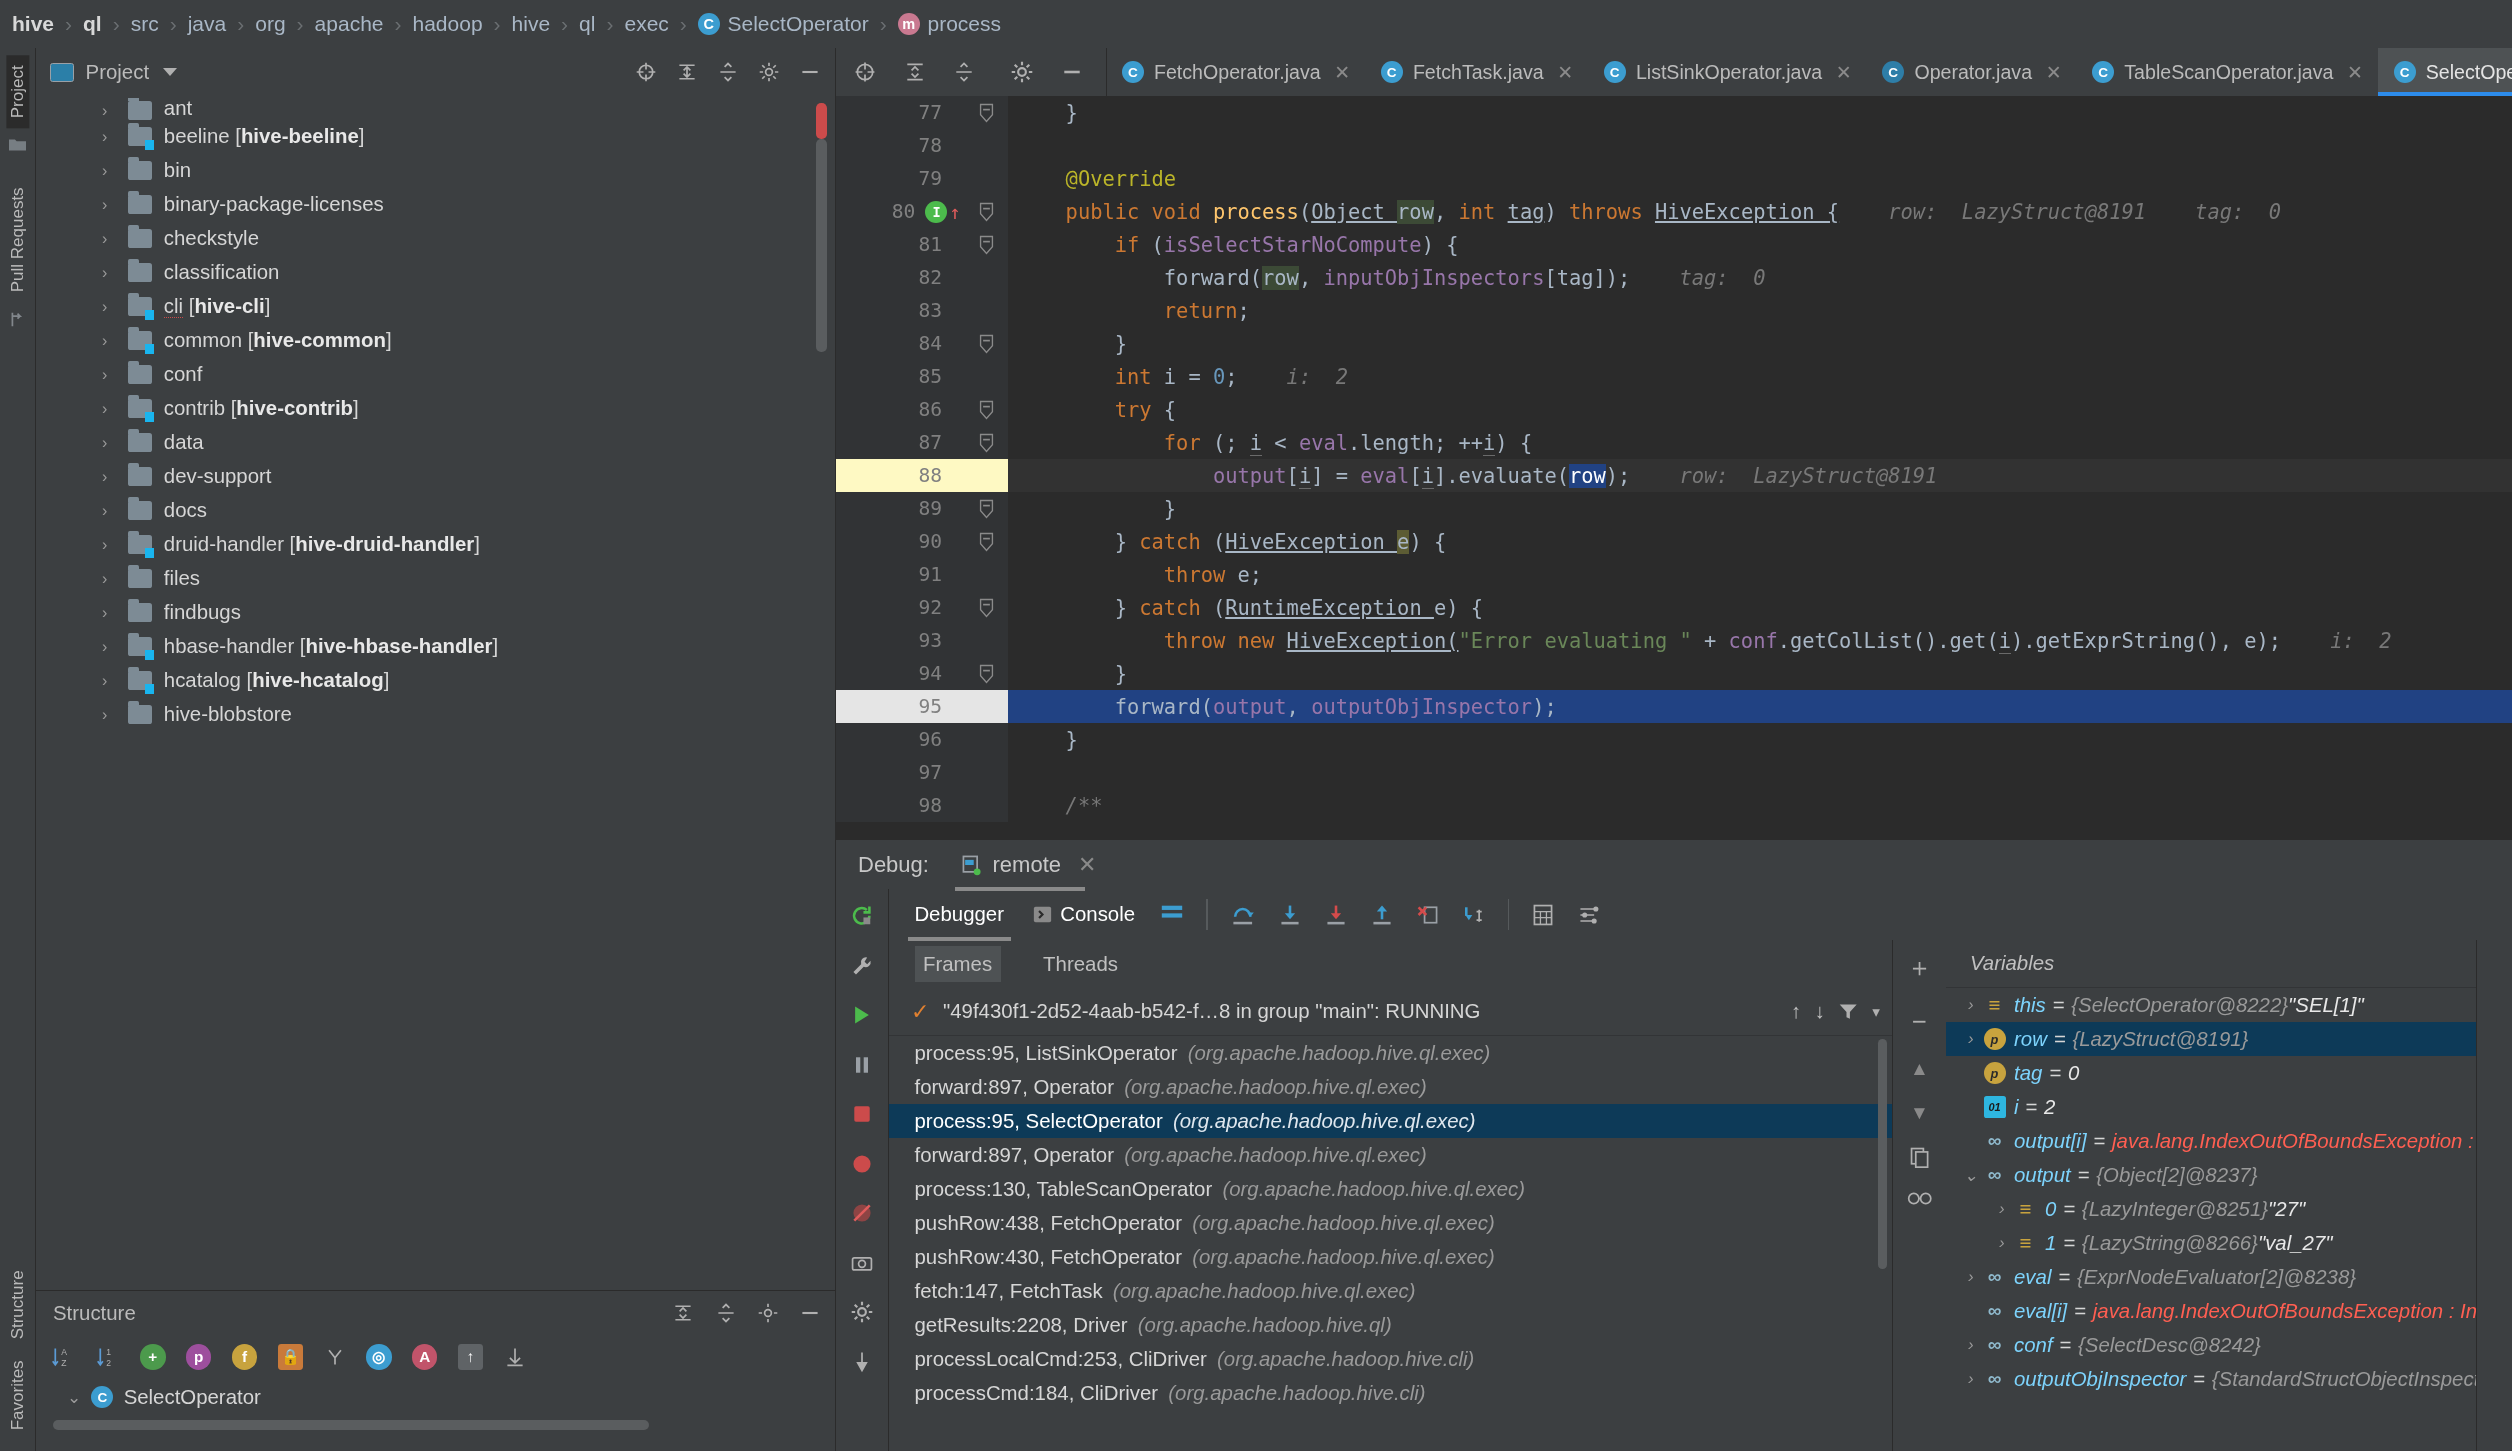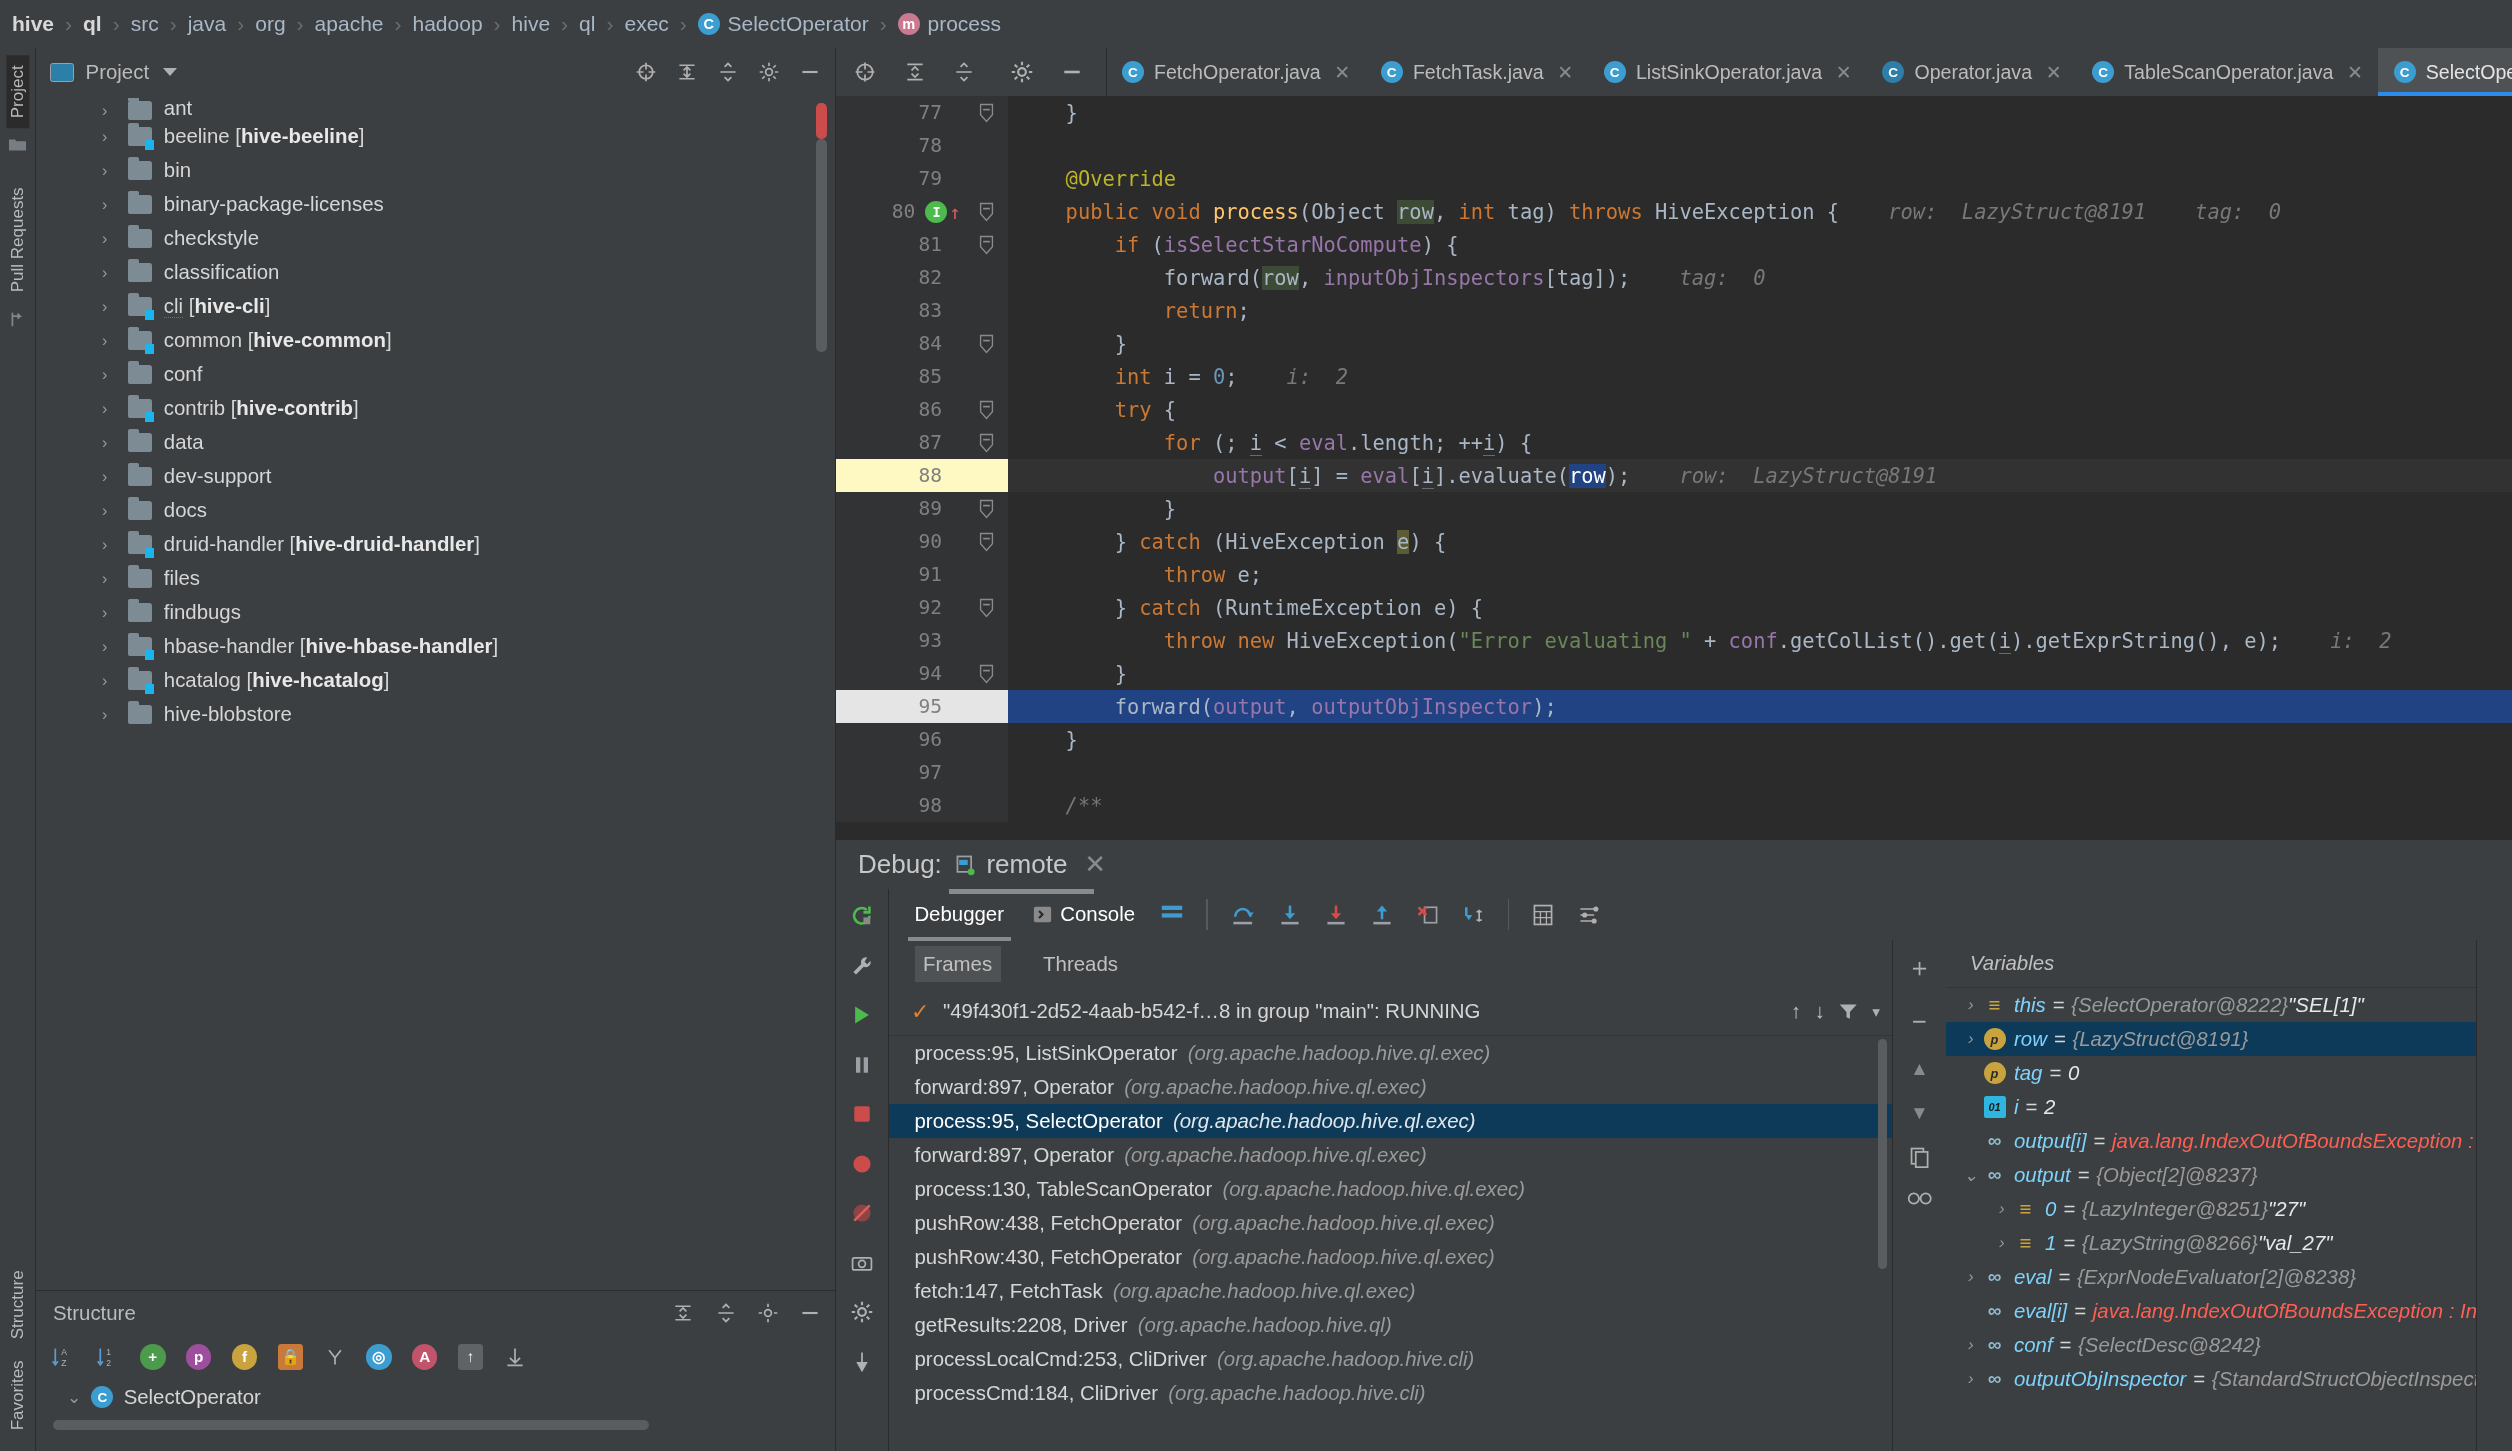--- a/index.html
+++ b/index.html
@@ -126,41 +126,41 @@
                  display: flex; align-items: center; justify-content: center; }
   .cline .ctext { padding-left: 8.5px; flex: 1 1 auto; }
   .cline.hl { background: #214283; }
   .cline.cur { background: #323232; }
   .cline.hl .lnum, .cline.hl .fold { background: #e5e5e5; }
   .cline.cur .lnum, .cline.cur .fold { background: #fef9c3; }
 
   
   .kw  { color: #cc7832; }
   .ann { color: #bbb529; }
-  .typ { color: #a9b7c6; }
+  .typ { color: #a9b7c6; text-decoration: underline; }
   .fld { color: #9876aa; }
   .mth { color: #ffc66d; }
   .num { color: #6897bb; }
   .str { color: #6a8759; }
   .pun { color: #a9b7c6; }
   .hint{ color: #787878; font-style: italic; }
   .ident-hl { background: #3c4a36; }
   .ident-hl2 { background: #5c5c34; }
   .param-u { border-bottom: 0.9px solid #6a6a6a; }
 
   .bp { width: 22px; height: 22px; border-radius: 50%; background: #4cbb4c;
         display: inline-flex; align-items: center; justify-content: center;
         color: #fff; font-size: 13.6px; font-weight: bold; }
   .arrow-up-red { color: #e05c5c; font-size: 19px; margin-left: 1.7px; }
 
   
   .debug-panel { flex: 0 0 613px; display: flex; flex-direction: column;
                  background: #3c3f41; border-top: 0.9px solid #2b2b2b; }
   .debug-title { height: 49px; display: flex; align-items: center; padding-left: 22px;
-                 color: #c8c8c8; font-size: 26px; gap: 7px; }
+                 color: #c8c8c8; font-size: 22px; gap: 26px; }
   .dbg-tab { display: flex; align-items: center; gap: 8.5px; position: relative; padding: 6.8px 5.1px; }
   .dbg-tab::after { content: ""; position: absolute; left: 0; right: 17px; bottom: -6.8px;
                     height: 4.3px; background: #8a8a8a; }
   .debug-body { flex: 1 1 auto; display: flex; min-height: 0; }
   .dbg-side { width: 53px; flex: 0 0 53px; background: #3c3f41; display: flex;
               flex-direction: column; align-items: center; padding-top: 13.6px; gap: 25.5px;
               border-right: 0.9px solid #2b2b2b; }
   .dbg-content { flex: 1 1 auto; display: flex; flex-direction: column; min-width: 0; }
   .dbg-toolbar { height: 51px; display: flex; align-items: center; gap: 22px;
                  padding-left: 22px; color: #ffffff; font-size: 20.4px; }

